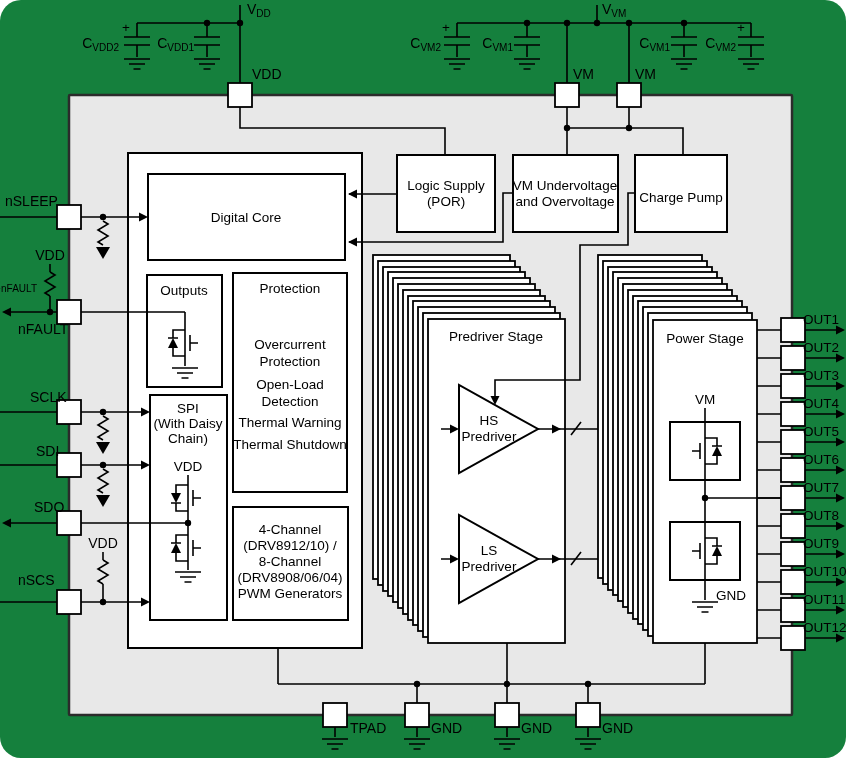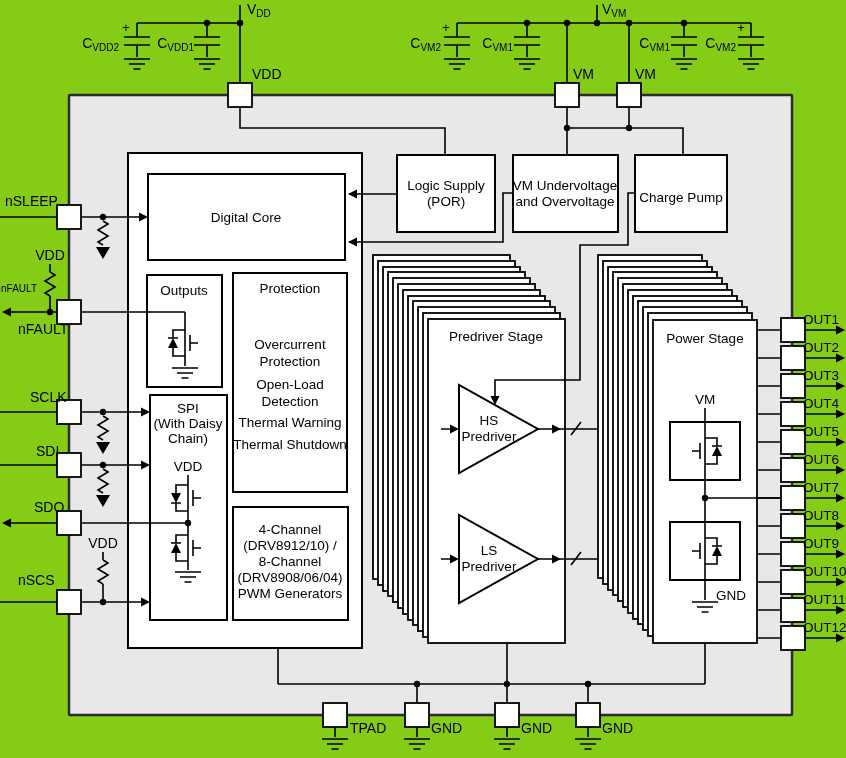--- a/index.html
+++ b/index.html
@@ -1,16 +1,16 @@
 <!DOCTYPE html>
 <html><head>
 <meta charset="utf-8">
 <style>
   html,body{margin:0;padding:0;background:#fff;}
-  .canvas{position:relative;width:846px;height:758px;background:#84cc16;overflow:hidden;}
+  .canvas{position:relative;width:846px;height:758px;background:#15803d;overflow:hidden;border-radius:21px;}
   svg{display:block;}
   svg text{font-family:"Liberation Sans","DejaVu Sans",sans-serif;fill:#000;font-size:13.5px;}
   .t14{font-size:14px;}
   .sub{font-size:10px;}
   .mid{text-anchor:middle;}
   .end{text-anchor:end;}
   .w{stroke:#000;stroke-width:1.6;fill:none;}
   .b{fill:#fff;stroke:#000;stroke-width:2;}
   .stk{fill:#fff;stroke:#000;stroke-width:1.8;}
   .chip{stroke:#2b2b2b;stroke-width:2.5;}

